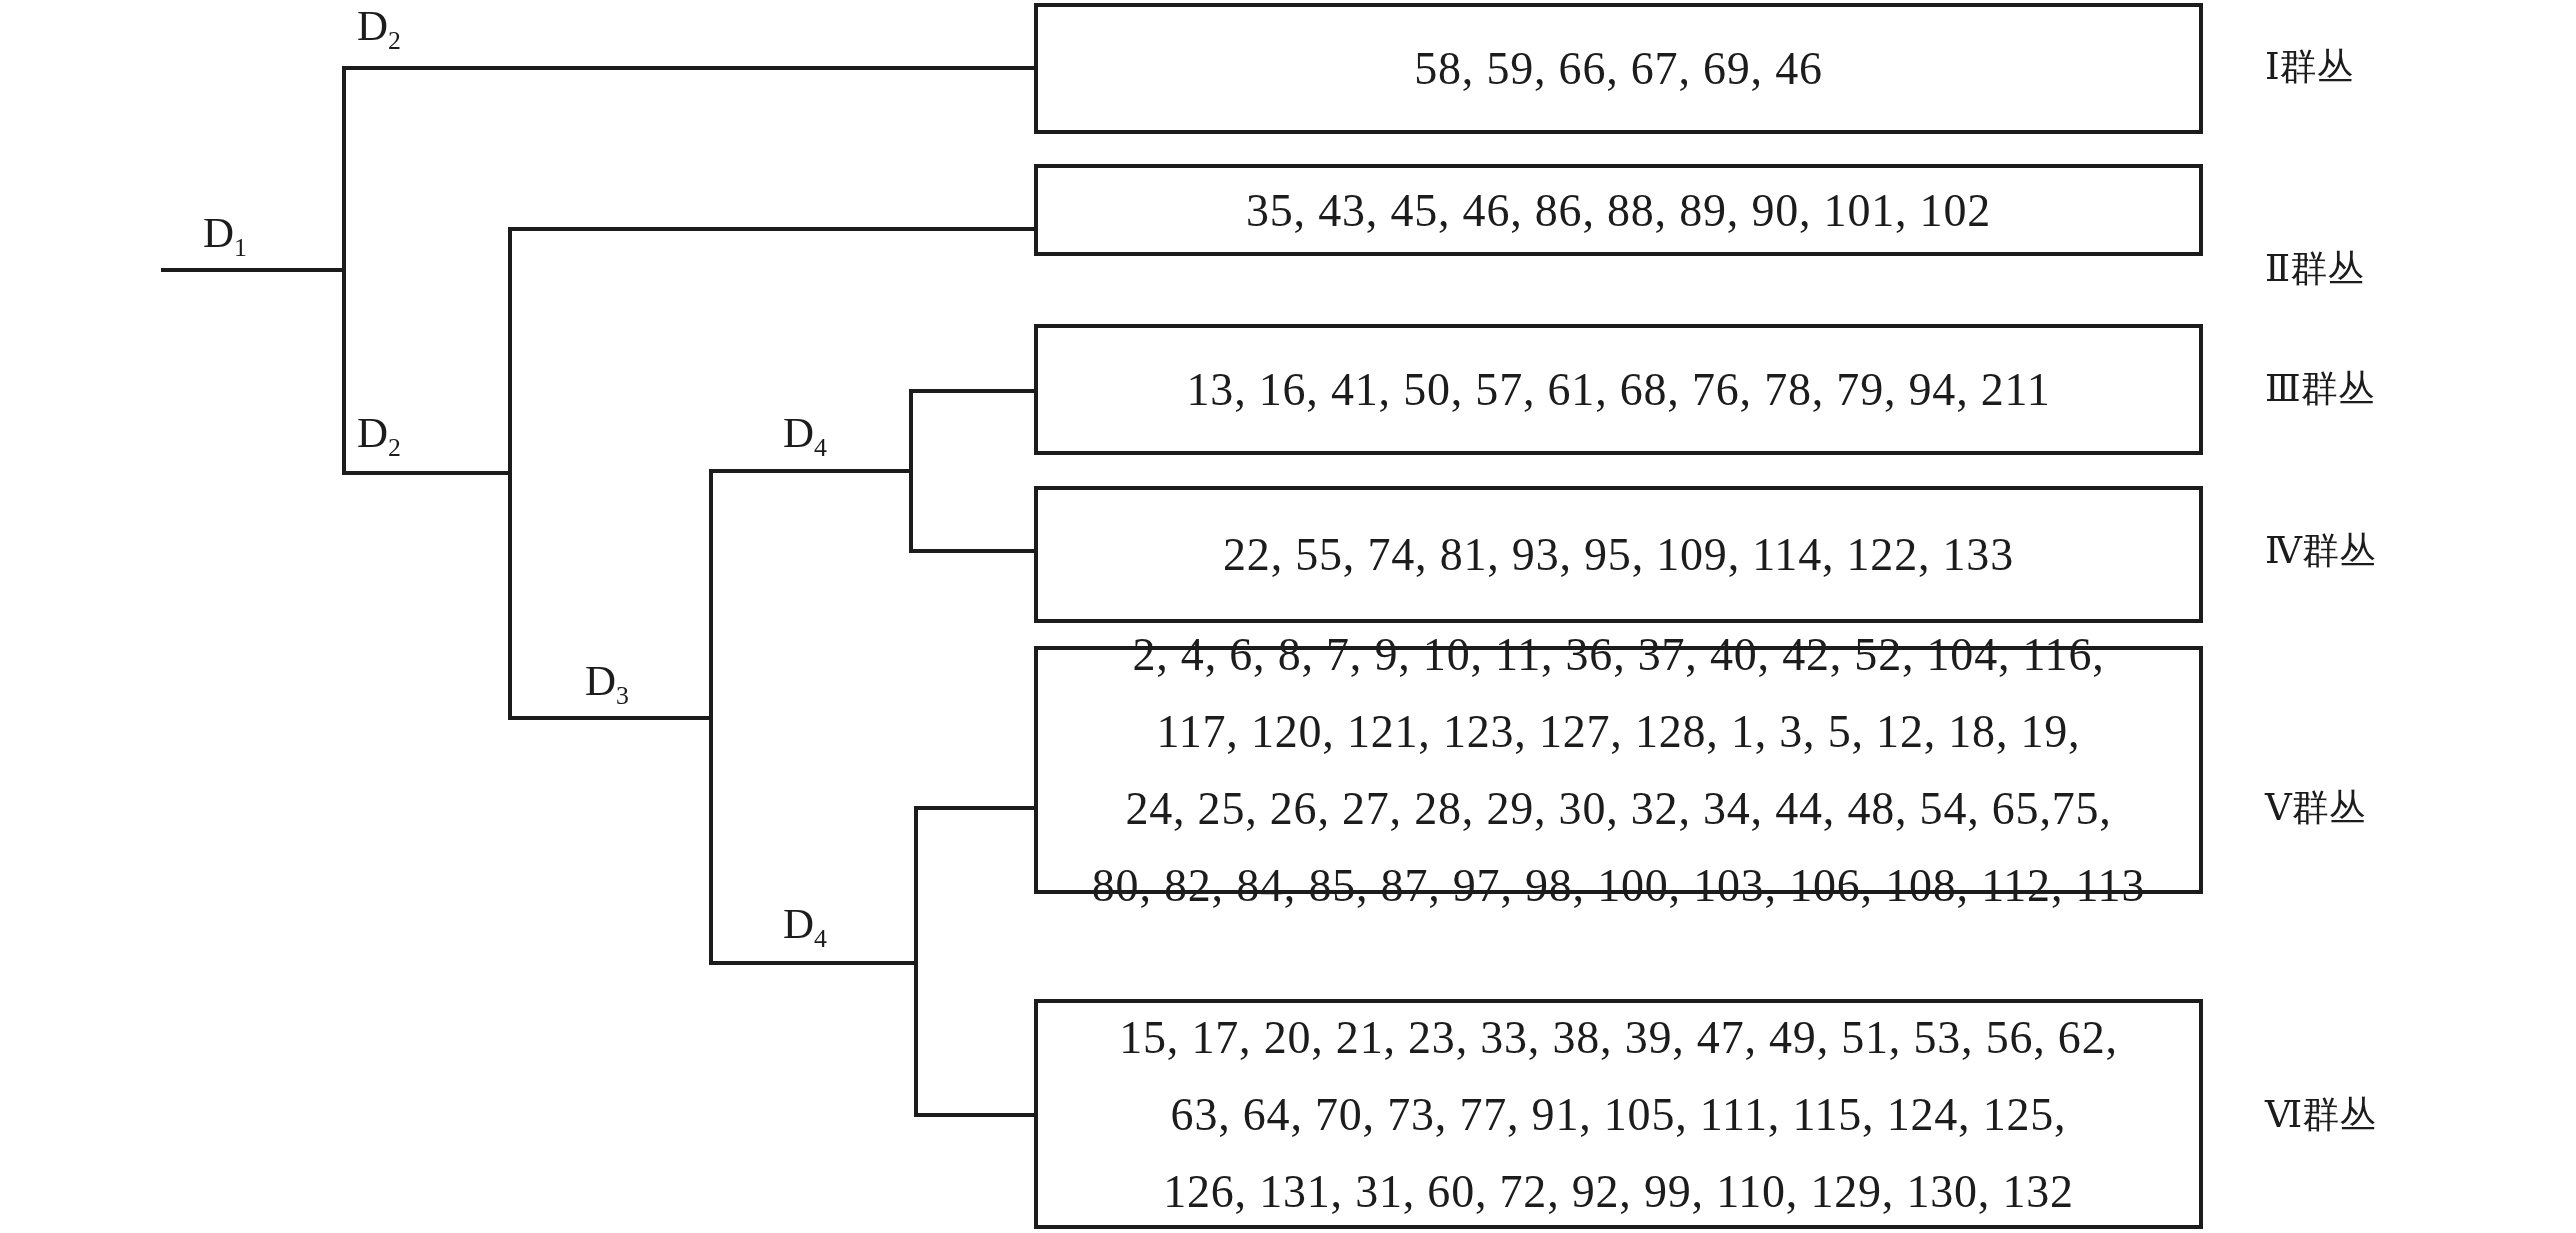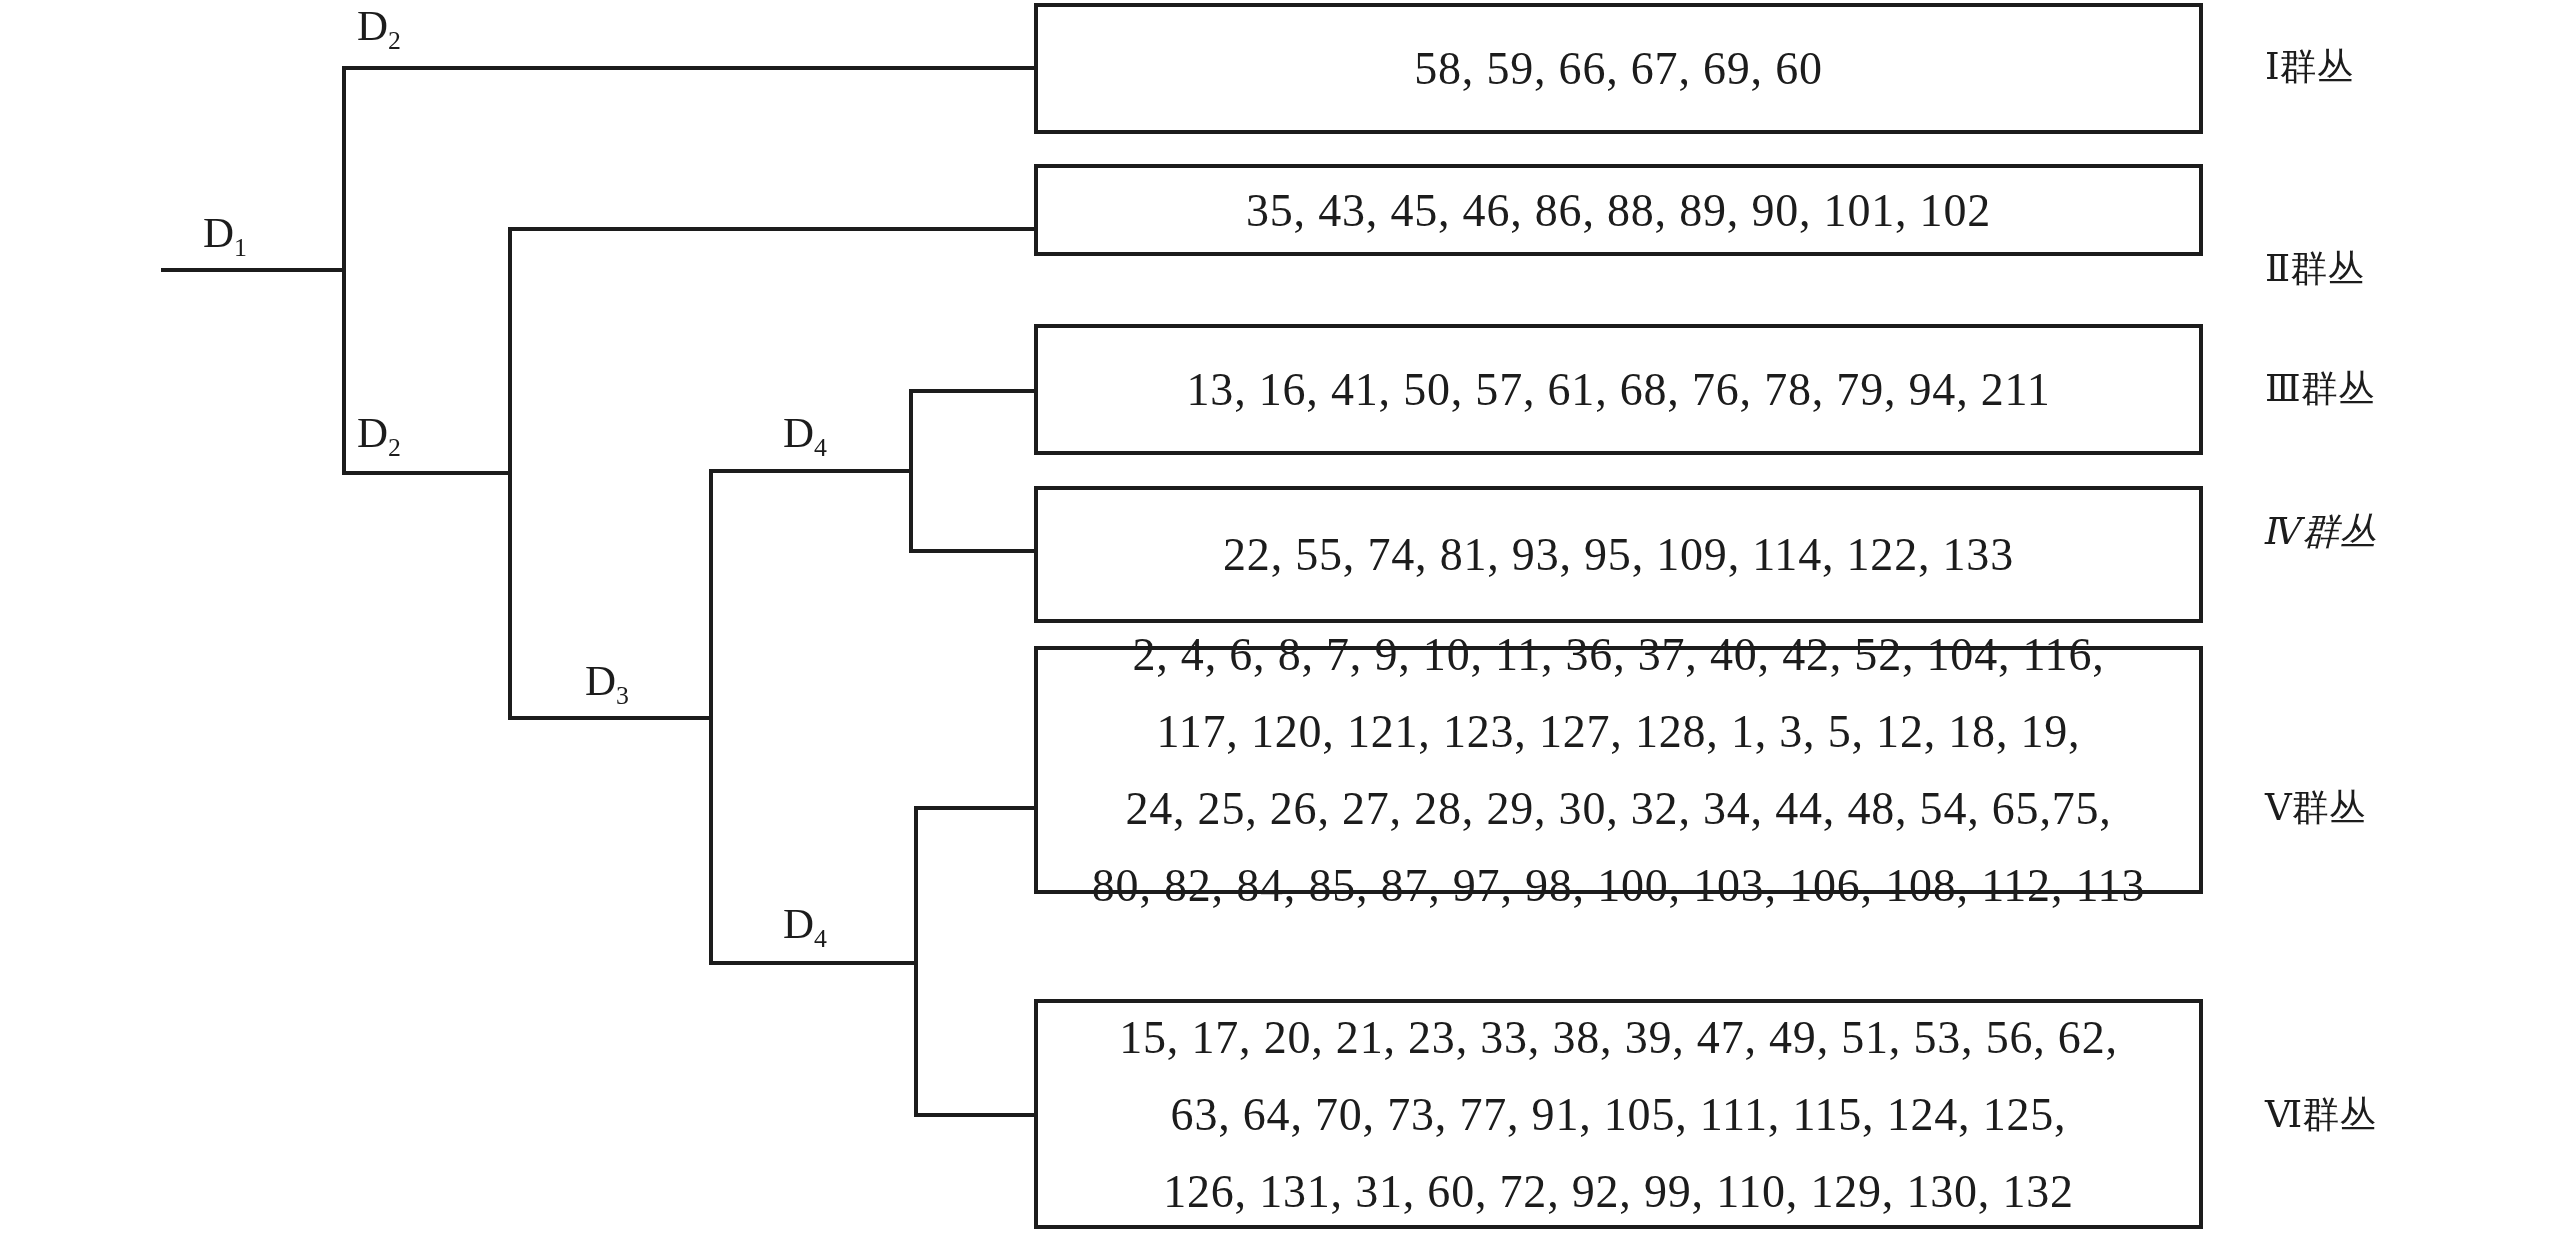--- a/index.html
+++ b/index.html
@@ -53,21 +53,21 @@
 
   <div class="nlabel" style="left:203px;top:211px;"><span>D</span><sub>1</sub></div>
   <div class="nlabel" style="left:357px;top:4.1px;"><span>D</span><sub>2</sub></div>
   <div class="nlabel" style="left:357px;top:411px;"><span>D</span><sub>2</sub></div>
   <div class="nlabel" style="left:585px;top:659px;"><span>D</span><sub>3</sub></div>
   <div class="nlabel" style="left:783px;top:411px;"><span>D</span><sub>4</sub></div>
   <div class="nlabel" style="left:783px;top:902px;"><span>D</span><sub>4</sub></div>
 
   <div class="box" style="top:2.5px;height:131px;">
     <div class="box-text">
-      <div>58, 59, 66, 67, 69, 60</div>
+      <div>58, 59, 66, 67, 69, 46</div>
     </div>
   </div>
 
   <div class="box" style="top:164px;height:92px;">
     <div class="box-text">
       <div>35, 43, 45, 46, 86, 88, 89, 90, 101, 102</div>
     </div>
   </div>
 
   <div class="box" style="top:324px;height:131px;">
@@ -95,18 +95,18 @@
     <div class="box-text">
       <div>15, 17, 20, 21, 23, 33, 38, 39, 47, 49, 51, 53, 56, 62,</div>
       <div>63, 64, 70, 73, 77, 91, 105, 111, 115, 124, 125,</div>
       <div>126, 131, 31, 60, 72, 92, 99, 110, 129, 130, 132</div>
     </div>
   </div>
 
   <div class="clabel" style="top:67px;">Ⅰ群丛</div>
   <div class="clabel" style="top:229px;margin-top:40px;">Ⅱ群丛</div>
   <div class="clabel" style="top:389px;">Ⅲ群丛</div>
-  <div class="clabel" style="top:532px;font-style:italic;">Ⅳ群丛</div>
+  <div class="clabel" style="top:551px;">Ⅳ群丛</div>
   <div class="clabel" style="top:808px;">Ⅴ群丛</div>
   <div class="clabel" style="top:1115px;">Ⅵ群丛</div>
 
 </div>
 
 
 </body></html>

